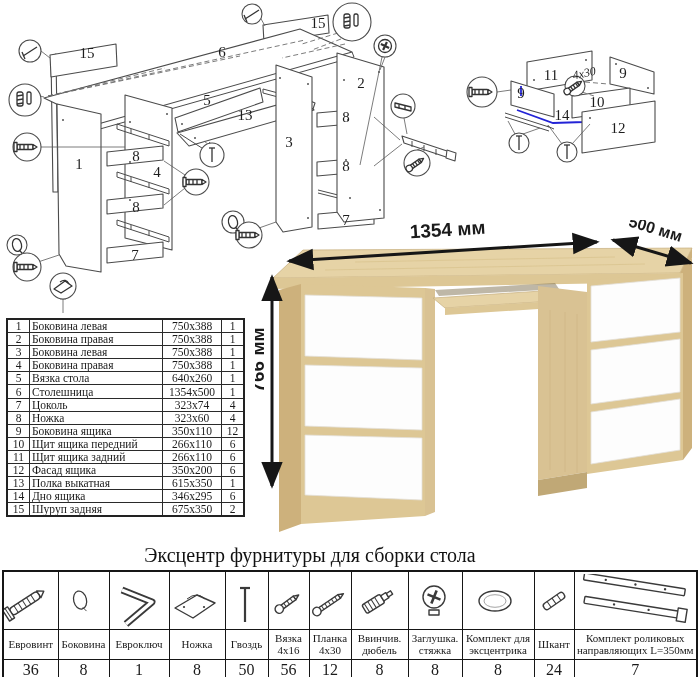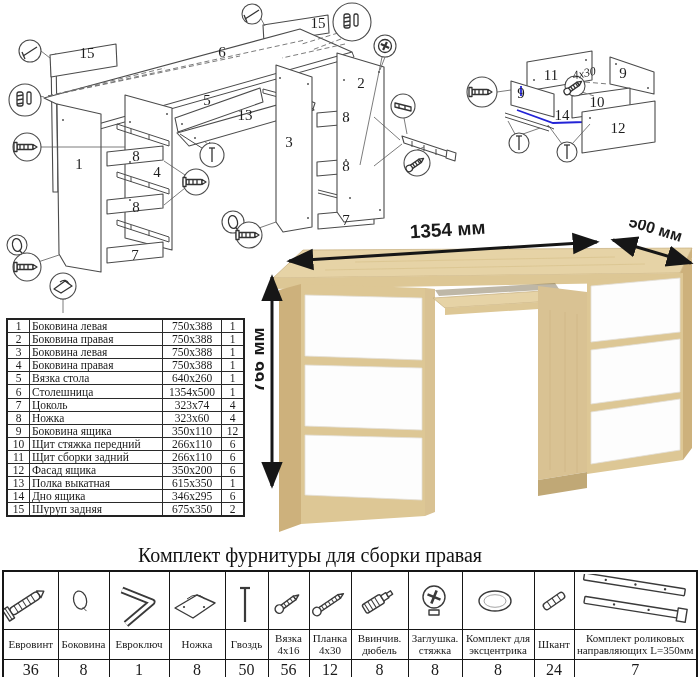--- a/index.html
+++ b/index.html
@@ -375,27 +375,27 @@
           <td class="c">4</td>
         </tr>
     <tr>
           <td class="c">9</td>
           <td>Боковина ящика</td>
           <td class="c">350x110</td>
           <td class="c">12</td>
         </tr>
     <tr>
           <td class="c">10</td>
-          <td>Щит стяжка передний</td>
+          <td>Щит ящика передний</td>
           <td class="c">266x110</td>
           <td class="c">6</td>
         </tr>
     <tr>
           <td class="c">11</td>
-          <td>Щит сборки задний</td>
+          <td>Щит ящика задний</td>
           <td class="c">266x110</td>
           <td class="c">6</td>
         </tr>
     <tr>
           <td class="c">12</td>
           <td>Фасад ящика</td>
           <td class="c">350x200</td>
           <td class="c">6</td>
         </tr>
     <tr>
@@ -412,21 +412,21 @@
         </tr>
     <tr>
           <td class="c">15</td>
           <td>Шуруп задняя</td>
           <td class="c">675x350</td>
           <td class="c">2</td>
         </tr>
     </tbody>
   </table>
 
-  <div class="kit-title">Комплект фурнитуры для сборки правая</div>
+  <div class="kit-title">Эксцентр фурнитуры для сборки стола</div>
 
   <table class="kit">
     <colgroup>
       <col style="width:55px">
         <col style="width:51px">
         <col style="width:60px">
         <col style="width:56px">
       <col style="width:43px">
         <col style="width:41px">
         <col style="width:42px">

